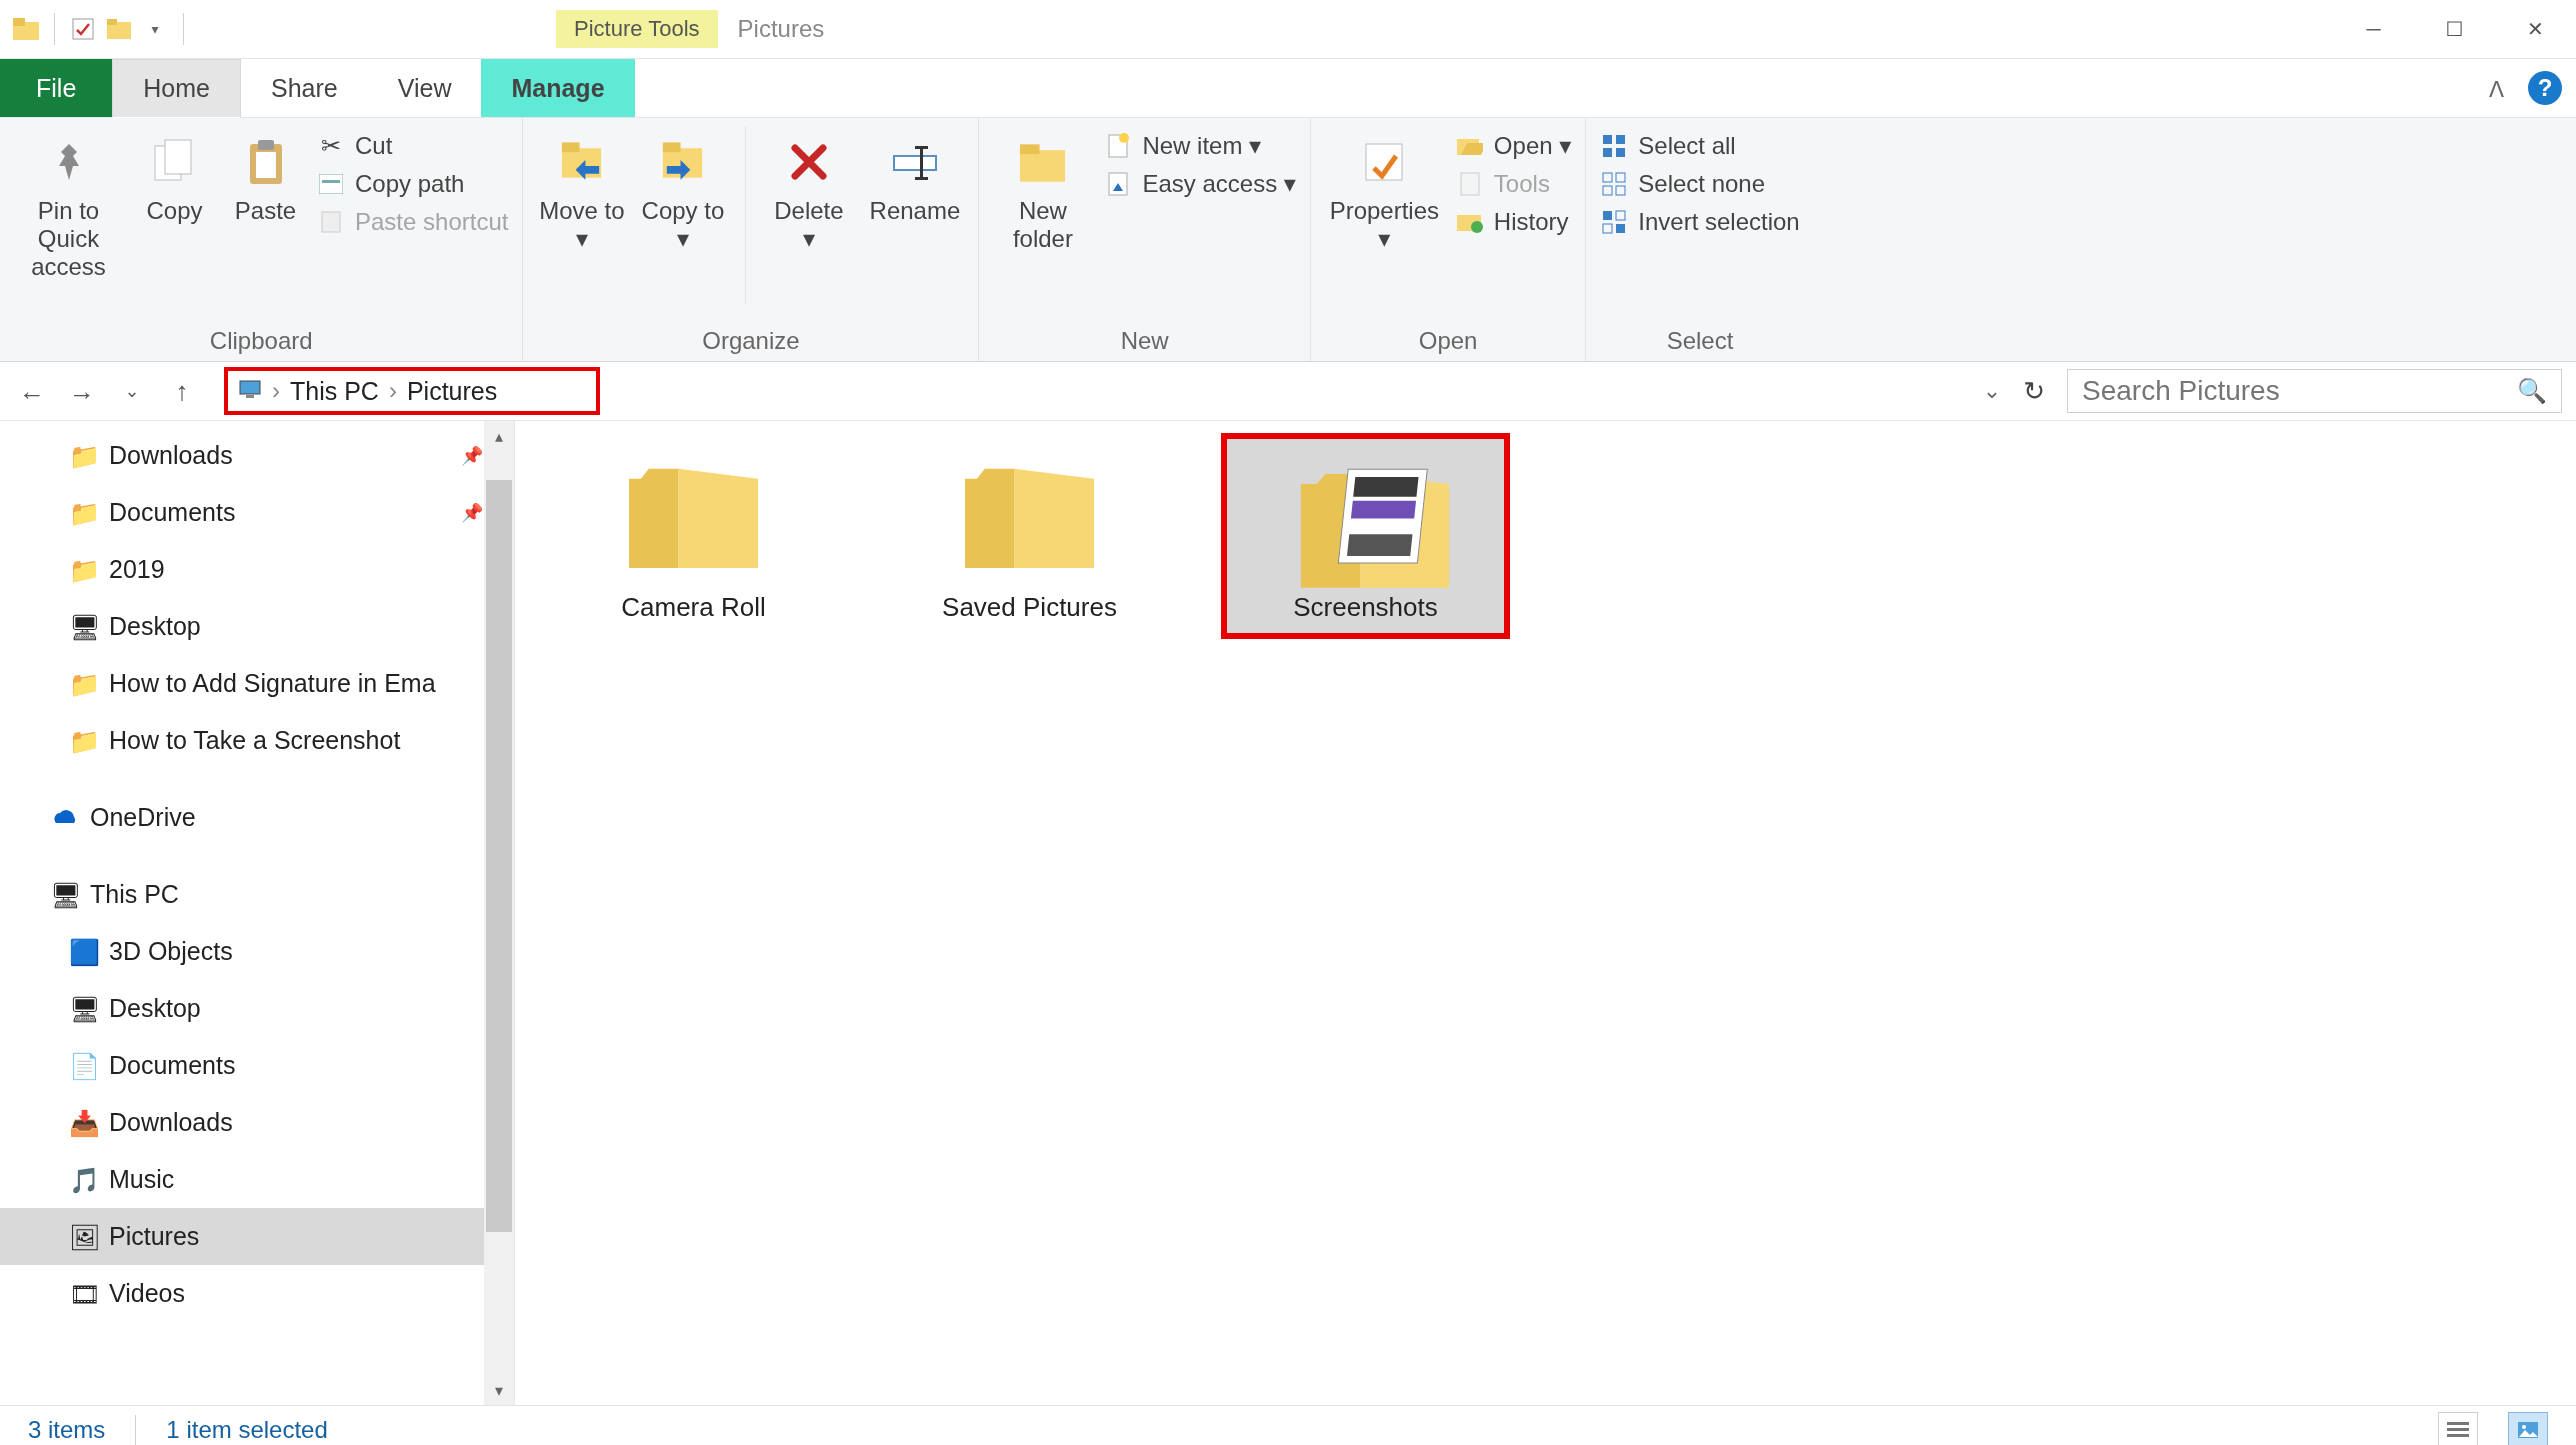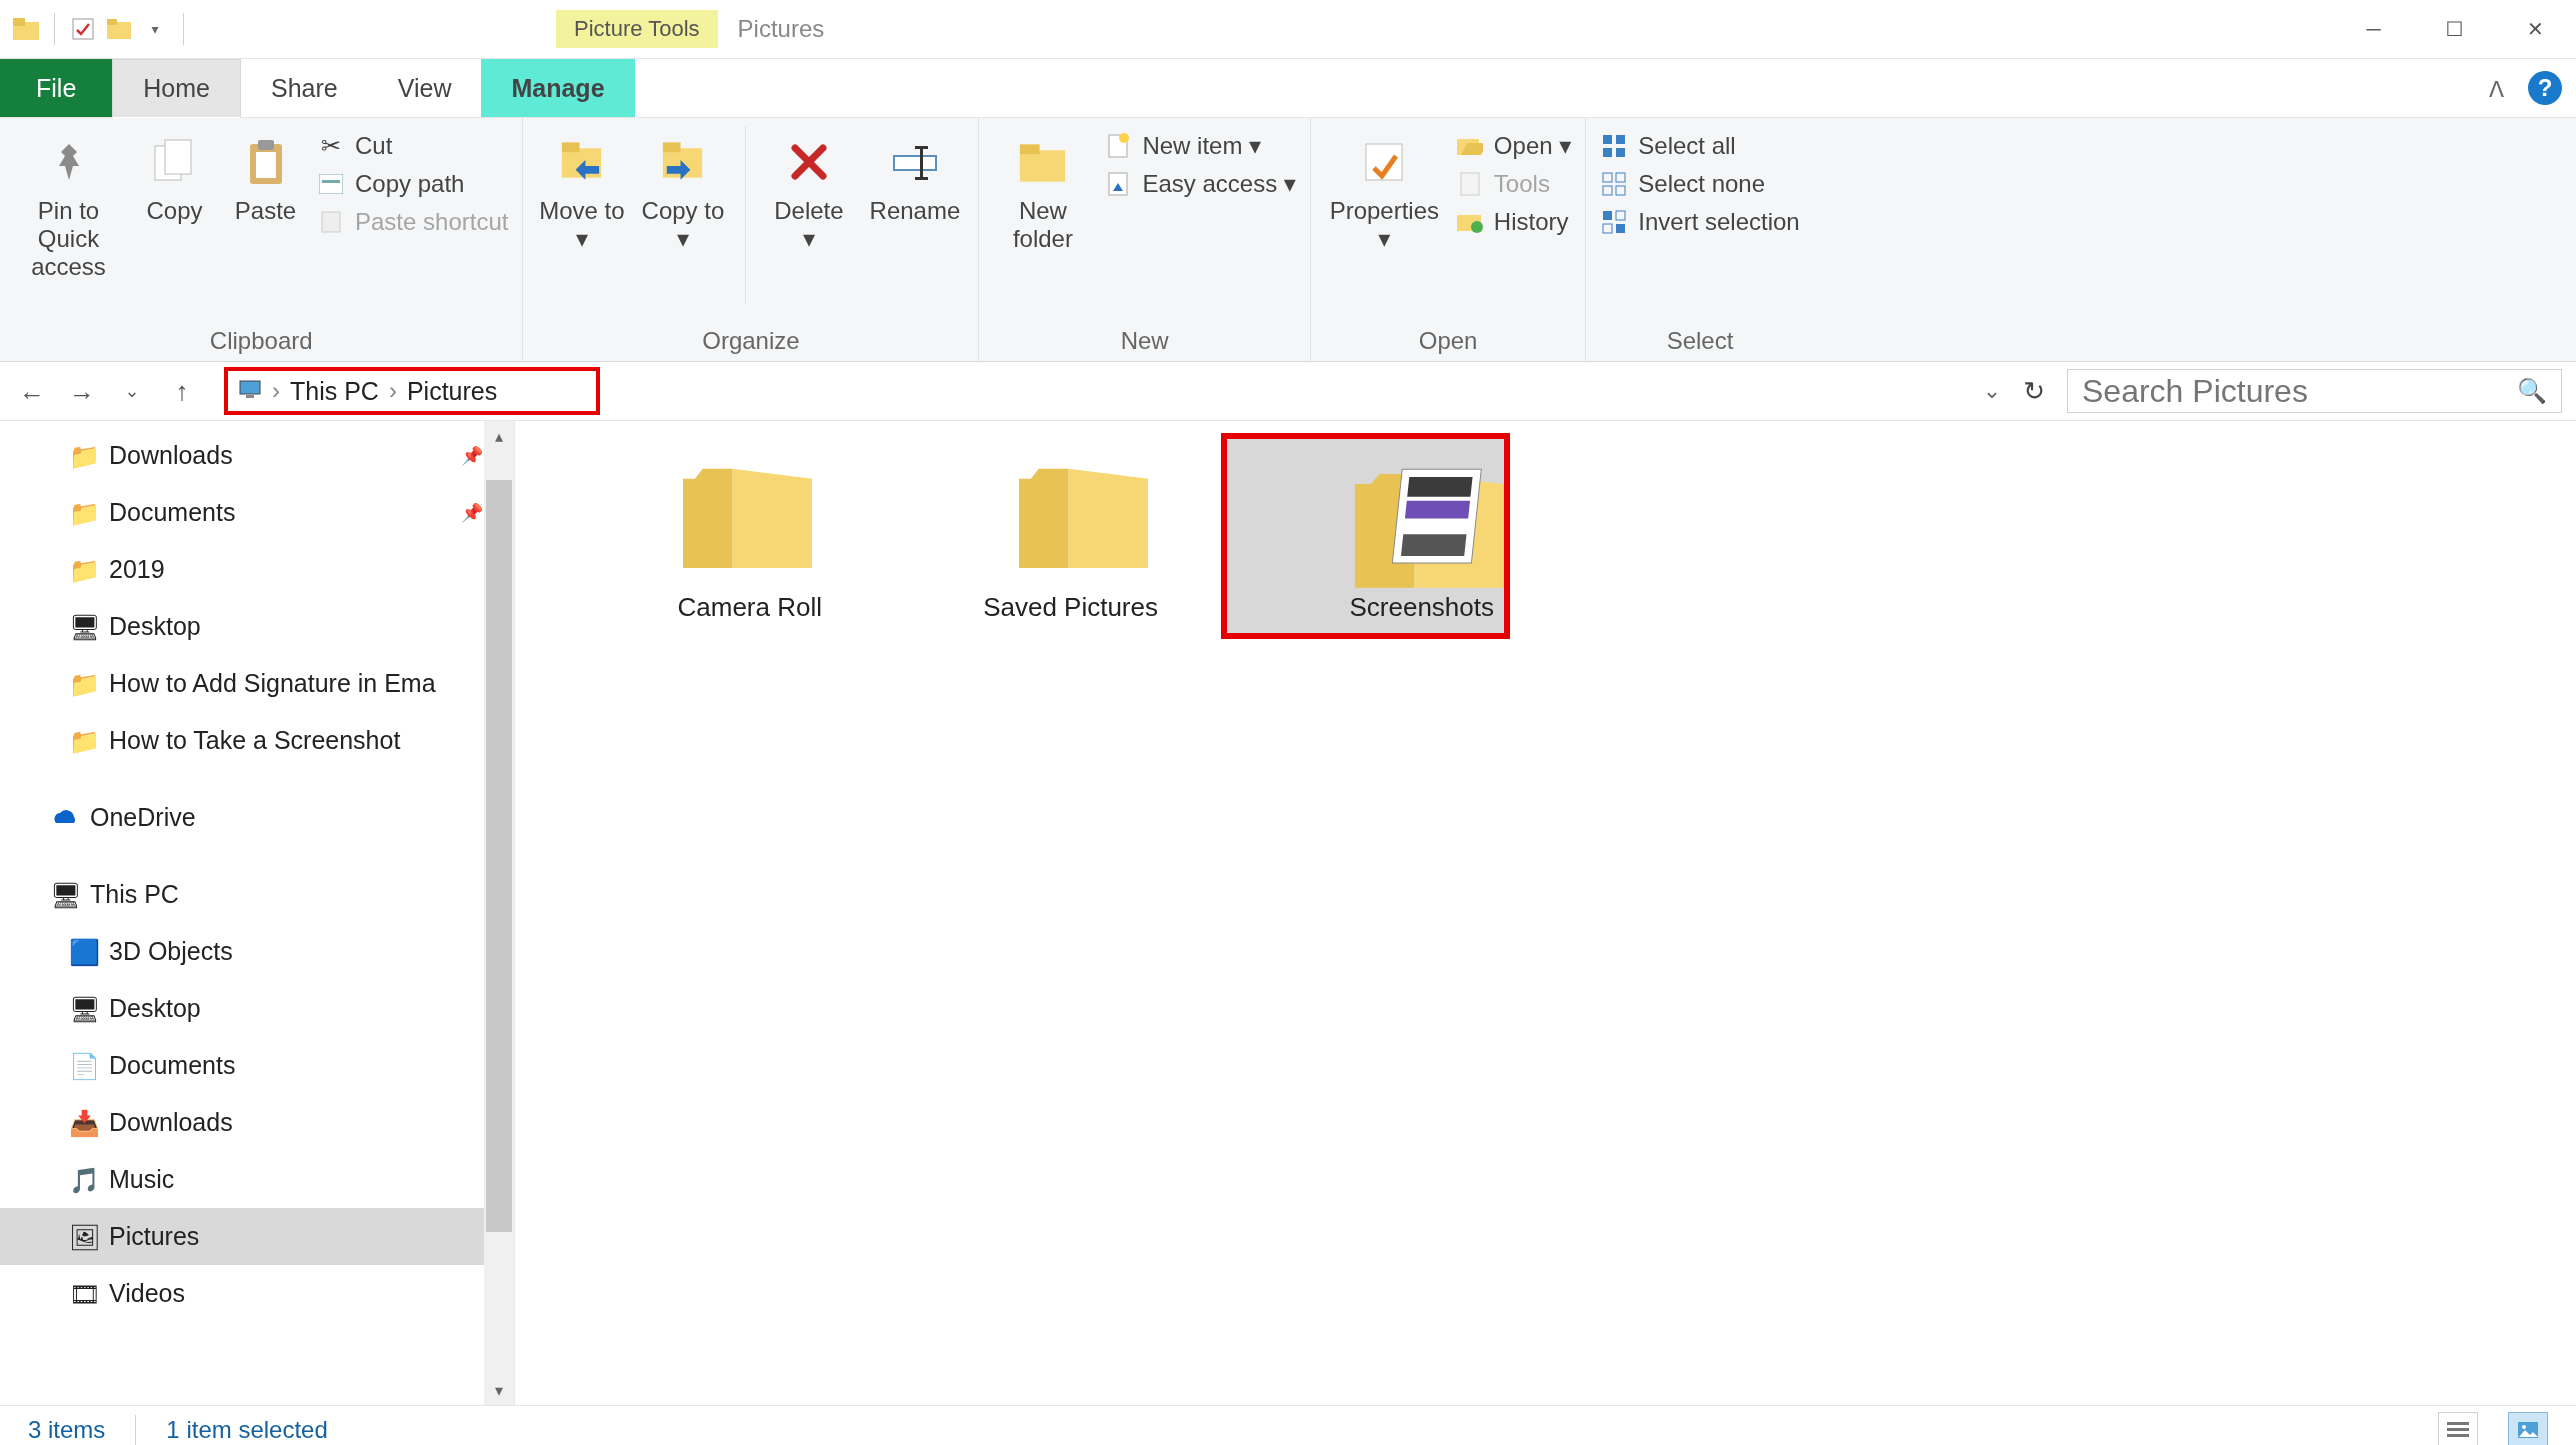--- a/index.html
+++ b/index.html
@@ -40,40 +40,40 @@
 
 .addrbar { height: 59px; display: flex; align-items: center; border-bottom: 1px solid #e5e5e5; padding: 0 14px; gap: 14px; }
 .nav-btn { width: 36px; height: 36px; display: flex; align-items: center; justify-content: center; color: #555; font-size: 26px; }
 .breadcrumb-wrap { flex: 1; display: flex; align-items: center; border: 4px solid #e60000; height: 48px; padding: 0 10px; gap: 10px; max-width: 376px; margin-left: 10px; }
 .breadcrumb-wrap .crumb { color: #222; font-size: 25px; }
 .breadcrumb-wrap .sep { color: #888; }
 .addr-spacer { flex: 1; }
 .addr-chevron { color: #666; font-size: 22px; margin-right: 8px; }
 .refresh-btn { font-size: 26px; color: #444; margin-right: 8px; }
 .searchbox { width: 495px; height: 44px; border: 1px solid #d0d0d0; display: flex; align-items: center; padding: 0 14px; color: #888; font-size: 24px; }
-.searchbox input { border: none; outline: none; flex: 1; font-size: 32px; color: #0c4a6e; }
+.searchbox input { border: none; outline: none; flex: 1; font-size: 28px; color: #0c4a6e; }
 .searchbox .sicon { color: #666; }
 
 
 .main { display: flex; height: 984px; }
 .nav-pane { width: 515px; border-right: 1px solid #e8e8e8; position: relative; overflow: hidden; }
 .nav-list { padding-top: 6px; }
 .nav-item { display: flex; align-items: center; height: 57px; padding-left: 69px; gap: 12px; font-size: 25px; color: #222; }
 .nav-item.l0 { padding-left: 50px; }
 .nav-item.selected { background: #d9d9d9; }
 .nav-item .nicon { width: 28px; height: 28px; }
 .pin { margin-left: auto; margin-right: 30px; color: #7a7a7a; font-size: 18px; }
 .nav-scroll { position: absolute; right: 0; top: 0; width: 30px; height: 100%; background: #f0f0f0; }
 .nav-scroll .thumb { position: absolute; left: 2px; right: 2px; top: 59px; height: 752px; background: #c8c8c8; }
 .nav-scroll .arr { position: absolute; left: 0; right: 0; height: 30px; display: flex; align-items: center; justify-content: center; color: #666; font-size: 16px; }
 .nav-scroll .arr.up { top: 0; }
 .nav-scroll .arr.down { bottom: 0; }
 
 .content { flex: 1; padding: 18px 40px; display: flex; gap: 59px; align-items: flex-start; }
-.item { width: 277px; display: flex; flex-direction: column; align-items: flex-end; gap: 14px; padding: 10px; }
+.item { width: 277px; display: flex; flex-direction: column; align-items: center; gap: 14px; padding: 10px; }
 .item.selected { outline: 6px solid #e60000; background: #d8d8d8; }
 .item .folder-icon { width: 149px; height: 129px; position: relative; }
 .item-label { font-size: 26px; color: #222; text-align: center; }
 
 
 .statusbar { height: 48px; border-top: 1px solid #e5e5e5; display: flex; align-items: center; padding: 0 28px; gap: 30px; font-size: 24px; color: #1560a0; }
 .statusbar .sep { width: 1px; height: 30px; background: #d0d0d0; }
 .statusbar .spacer { flex: 1; }
 .view-btn { width: 40px; height: 36px; border: 1px solid #d0d0d0; display: flex; align-items: center; justify-content: center; }
 .view-btn.active { background: #cce4f7; border-color: #8ab7dd; }

